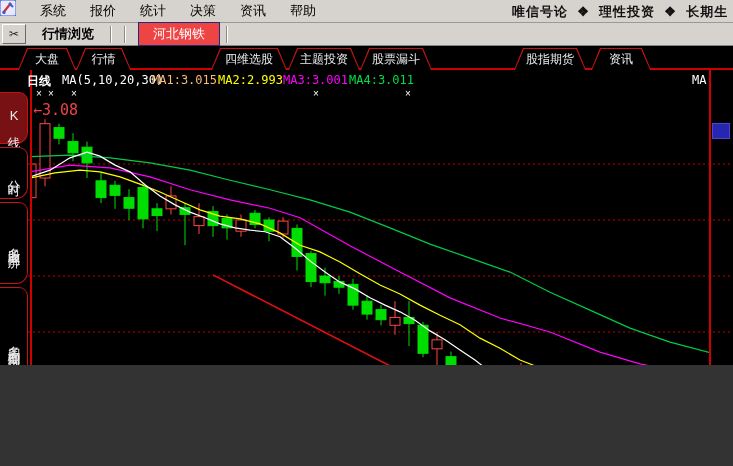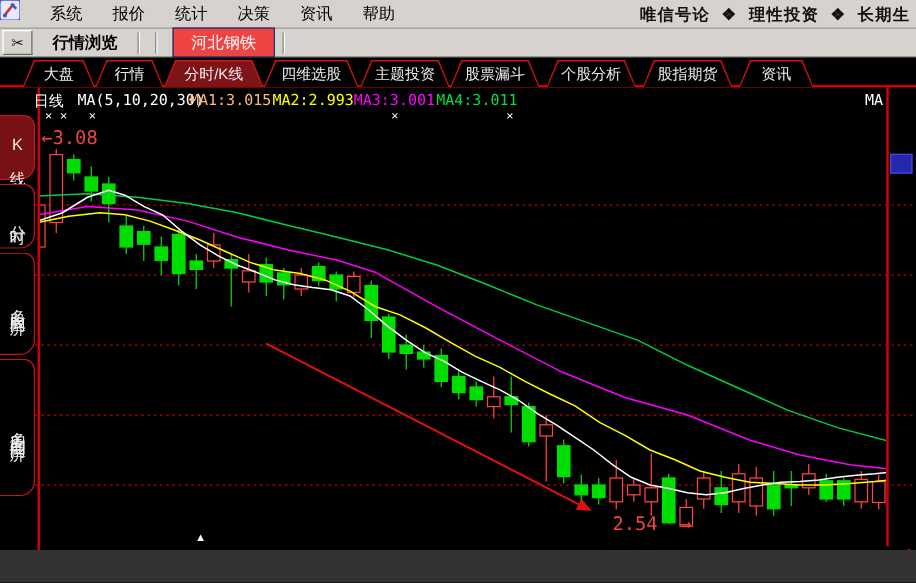--- a/index.html
+++ b/index.html
@@ -1,17 +1,17 @@
 <!DOCTYPE html>
 <html><head>
 <meta charset="utf-8">
 <style>
   html,body{margin:0;padding:0;background:#333;}
   *{box-sizing:border-box;font-family:"Liberation Sans",sans-serif;}
-  .win{position:relative;width:733px;height:440px;overflow:hidden;background:#000;}
+  .win{position:relative;width:733px;height:365px;overflow:hidden;background:#000;}
 
   
   .menubar{position:absolute;left:0;top:0;width:733px;height:23px;background:#d6d3ce;
            border-bottom:1px solid #9a9a92;display:flex;align-items:center;}
   .appicon{width:16px;height:16px;margin:0 8px 0 4px;flex:0 0 auto;}
   .menu-item{font-size:13px;color:#000;padding:2px 12px;cursor:default;white-space:nowrap;}
   .menu-right{position:absolute;left:512px;top:0;width:221px;height:23px;overflow:hidden;
               font-size:13px;font-weight:bold;color:#111;line-height:23px;letter-spacing:1px;white-space:pre;}
 
   
@@ -99,44 +99,34 @@
       <div class="tab" style="left: 18px; width: 58px;">
         <div class="shell"></div>
         <div class="face"></div>
         <div class="lbl">大盘</div>
       </div>
       <div class="tab" style="left: 76px; width: 55px;">
         <div class="shell"></div>
         <div class="face"></div>
         <div class="lbl">行情</div>
       </div>
-      <div class="tab active" style="left: 131px; width: 80px;">
-        <div class="shell"></div>
-        <div class="face"></div>
-        <div class="lbl">分时/K线</div>
-      </div>
       <div class="tab" style="left: 211px; width: 76px;">
         <div class="shell"></div>
         <div class="face"></div>
         <div class="lbl">四维选股</div>
       </div>
       <div class="tab" style="left: 288px; width: 72px;">
         <div class="shell"></div>
         <div class="face"></div>
         <div class="lbl">主题投资</div>
       </div>
       <div class="tab" style="left: 360px; width: 72px;">
         <div class="shell"></div>
         <div class="face"></div>
         <div class="lbl">股票漏斗</div>
-      </div>
-      <div class="tab" style="left: 437px; width: 72px;">
-        <div class="shell"></div>
-        <div class="face"></div>
-        <div class="lbl">个股分析</div>
       </div>
       <div class="tab" style="left: 514px; width: 72px;">
         <div class="shell"></div>
         <div class="face"></div>
         <div class="lbl">股指期货</div>
       </div>
       <div class="tab" style="left: 591px; width: 60px;">
         <div class="shell"></div>
         <div class="face"></div>
         <div class="lbl">资讯</div>
@@ -255,21 +245,21 @@
         <rect x="684" y="383.52" width="10" height="17.91999999999996" fill="#000" stroke="#ff4444" stroke-width="1"></rect>
         <line x1="703" y1="379.5999999999999" x2="703" y2="407.6" stroke="#ff4444" stroke-width="1"></line>
         <rect x="698" y="385.20000000000005" width="10" height="16.79999999999984" fill="#000" stroke="#ff4444" stroke-width="1"></rect>
         <polyline points="30,156.72000000000006 70,155.04 110,157.83999999999992 150,162.8800000000001 190,170.16000000000008 230,180.23999999999995 270,189.7599999999999 310,199.84000000000003 350,212.1599999999999 390,227.83999999999992 430,244.07999999999987 470,258.0800000000001 510,272.08000000000004 550,292.24000000000007 590,310.1600000000001 630,328.0800000000001 670,342.08000000000004 710,352.72000000000014" fill="none" stroke="#00cc44" stroke-width="1.2"></polyline>
         <polyline points="30,171.8399999999999 70,165.1199999999999 110,167.92000000000007 150,176.88000000000008 190,189.7599999999999 230,199.84000000000003 270,208.2400000000001 300,217.76000000000005 350,245.75999999999993 400,272.08000000000004 450,297.8399999999999 500,317.99999999999994 550,331.9999999999999 600,352.1599999999999 640,363.92000000000013 680,371.76 710,375.1199999999999" fill="none" stroke="#ff00ff" stroke-width="1.2"></polyline>
         <polyline points="30,177.99999999999994 55,172.96 80,170.16000000000008 100,171.8399999999999 120,176.88000000000008 140,184.16000000000003 160,191.9999999999999 180,200.95999999999992 200,209.9199999999999 220,216.07999999999998 240,218.87999999999994 260,223.92000000000013 280,232.8800000000001 300,245.20000000000002 320,251.92000000000002 340,261.9999999999999 360,273.7600000000001 380,284.9600000000001 400,293.92000000000013 420,305.1199999999999 440,315.20000000000005 460,324.71999999999997 480,338.15999999999997 500,348.2400000000001 520,360.00000000000006 540,367.8399999999999 560,376.79999999999995 580,381.8399999999999 600,385.75999999999993 620,386.8800000000001 640,387.99999999999994 660,387.99999999999994 680,386.8800000000001 700,385.20000000000005 710,384.07999999999987" fill="none" stroke="#ffff00" stroke-width="1.2"></polyline>
         <polyline points="30,176.88000000000008 50,170.16000000000008 70,157.83999999999992 87,152.24000000000007 100,156.1600000000001 115,165.1199999999999 130,171.8399999999999 145,184.71999999999997 160,195.91999999999996 175,204.87999999999997 190,212.1599999999999 205,217.76000000000005 220,223.92000000000013 235,227.83999999999992 250,230.07999999999993 265,231.76 280,236.79999999999995 295,247.99999999999994 310,260.88 325,272.08000000000004 340,282.1599999999999 355,288.87999999999994 370,297.8399999999999 385,305.1199999999999 400,311.8399999999999 415,320.23999999999995 430,330.88 445,339.84000000000003 460,349.9199999999999 475,360.00000000000006 490,371.76 505,381.8399999999999 520,387.99999999999994 535,390.7999999999999 550,394.16 565,395.8400000000001 580,394.16 595,390.7999999999999 610,387.99999999999994 625,385.75999999999993 640,385.20000000000005 655,384.07999999999987 670,381.8399999999999 685,380.1600000000001 700,379.03999999999996 710,377.9200000000001" fill="none" stroke="#ffffff" stroke-width="1.2"></polyline>
       </g>
     </svg>
 
-  <div class="hdr" style="left:27px;color:#fff;font-weight:normal;">日线</div>
+  <div class="hdr" style="left:27px;color:#fff;font-weight:bold;">日线</div>
   <div class="hdr" style="left:62px;color:#fff;">MA(5,10,20,30)</div>
   <div class="hdr" style="left:152px;color:#fdba74;">MA1:3.015</div>
   <div class="hdr" style="left:218px;color:#ffff00;">MA2:2.993</div>
   <div class="hdr" style="left:283px;color:#ff00ff;">MA3:3.001</div>
   <div class="hdr" style="left:349px;color:#00dd44;">MA4:3.011</div>
   <div class="hdr gutter-ma" style="left:692px;color:#fff;">MA</div>
 
   <div class="ann" style="left:33px;top:101px;">←3.08</div>
   <div class="ann" style="left:490px;top:410px;">2.54  →</div>
   <div id="event-marks">

